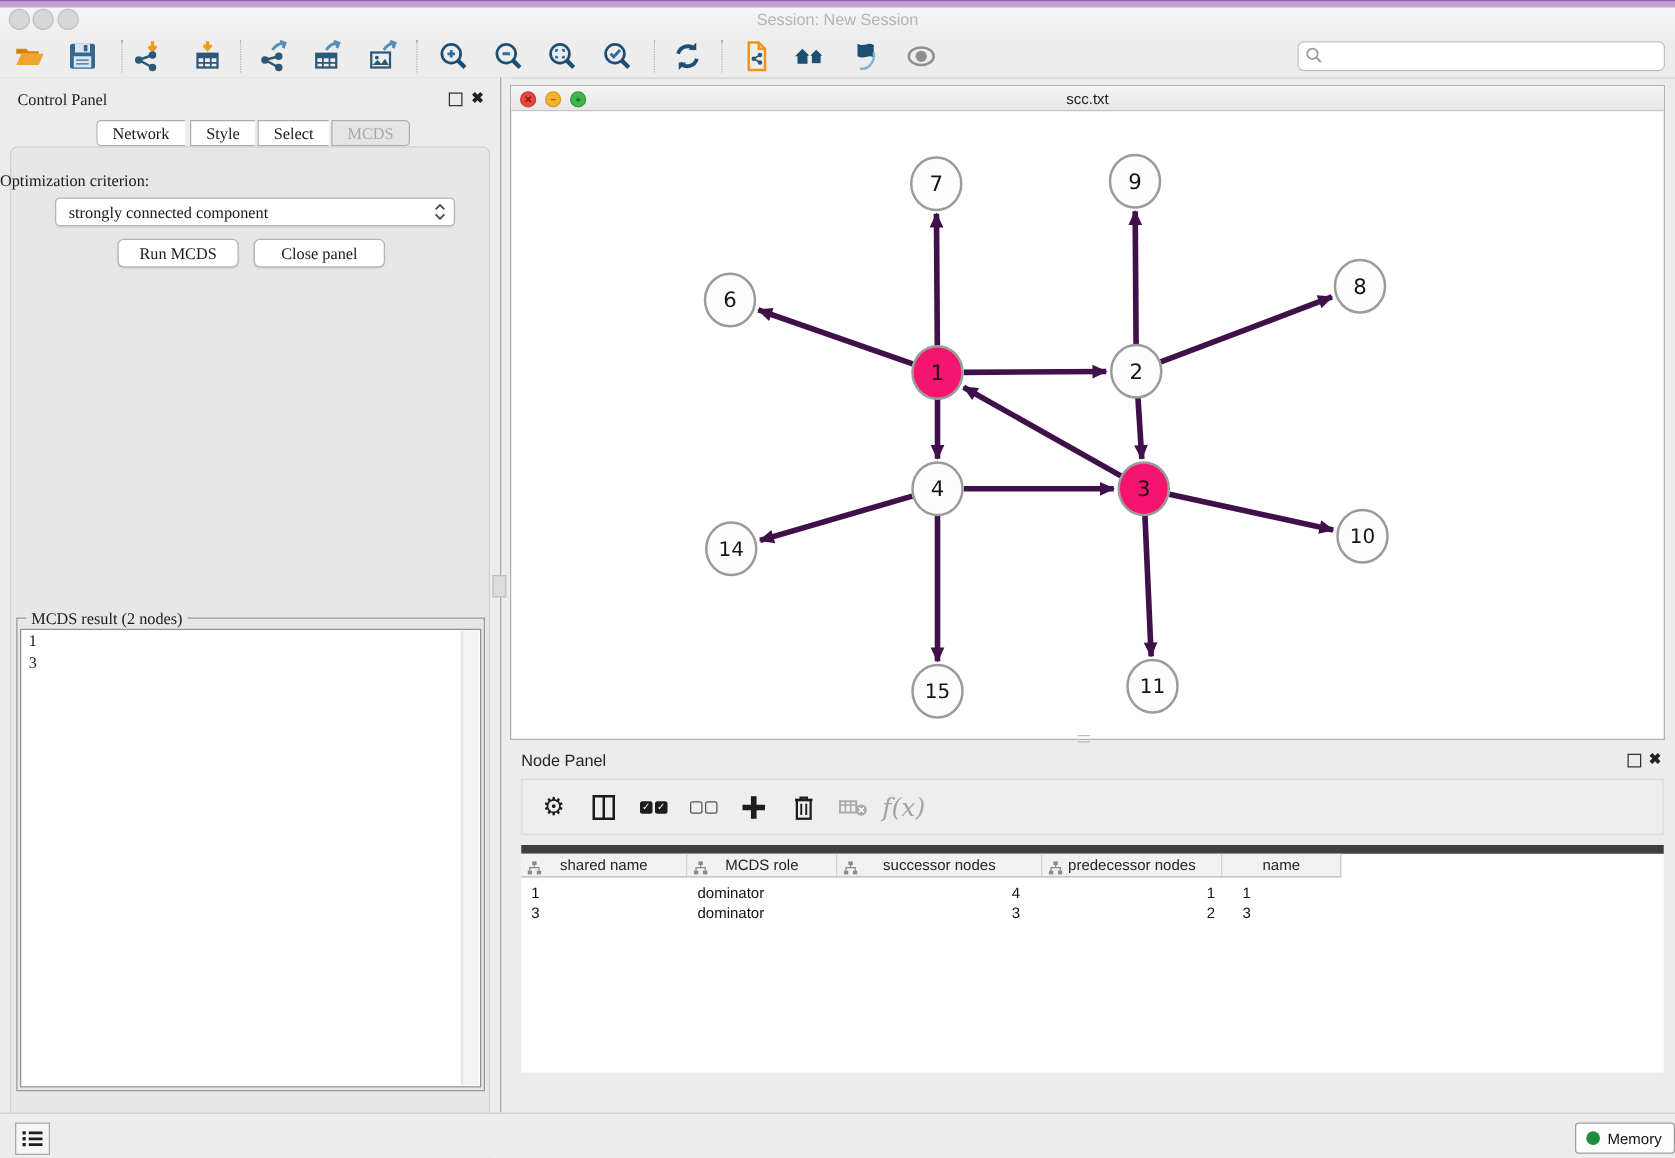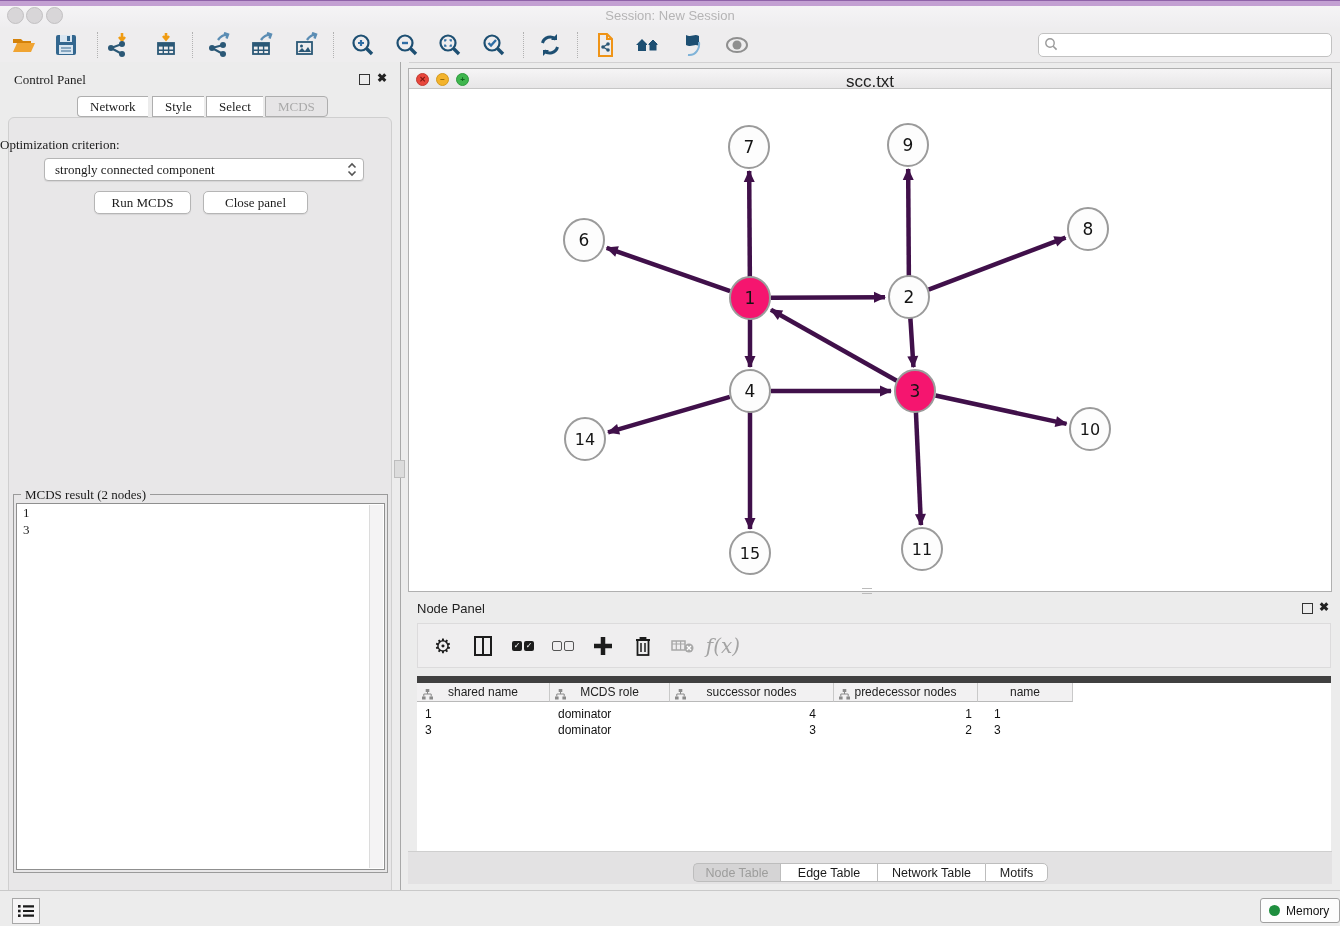--- a/index.html
+++ b/index.html
@@ -54,21 +54,21 @@
 
   
   #net-win{left:408px;top:68px;width:924px;height:524px;background:#fff;border:1px solid #b0b0b0;box-sizing:border-box;}
   #net-titlebar{position:absolute;left:0;top:0;width:922px;height:19px;
       background:linear-gradient(#f6f5f6,#e7e6e7);border-bottom:1px solid #c6c6c6;}
   .nt-light{position:absolute;top:4px;width:11px;height:11px;border-radius:50%;font-size:8px;font-weight:bold;
       text-align:center;line-height:11px;}
   #nt-close{left:7px;background:#e8463c;border:1px solid #c23b33;color:#7c1511;}
   #nt-min{left:27px;background:#f3b32c;border:1px solid #d49a1e;color:#8a6105;}
   #nt-max{left:47px;background:#3fb64e;border:1px solid #2f9a3e;color:#10631c;}
-  #net-title{position:absolute;left:0;top:3px;width:922px;text-align:center;font-size:17px;color:#222;}
+  #net-title{position:absolute;left:0;top:3px;width:922px;text-align:center;font-size:12px;color:#222;}
   #graph-svg{position:absolute;left:0;top:19px;}
   #net-resize-dash{left:862px;top:588px;width:10px;height:4px;border-top:1px solid #bbb;border-bottom:1px solid #bbb;}
 
   
   #table-panel{left:408px;top:597px;width:924px;height:289px;background:#ececec;}
   #tp-title{left:9px;top:4px;font-size:13px;color:#222;}
   #tp-float{left:894px;top:6px;width:9px;height:9px;border:1.6px solid #333;}
   #tp-close{left:911px;top:3px;font-size:12px;font-weight:bold;color:#222;}
   #tp-toolbar{left:9px;top:26px;width:914px;height:45px;background:#efeeef;border:1px solid #dcdbdc;
       display:flex;align-items:center;gap:14px;padding-left:12px;box-sizing:border-box;}
@@ -438,26 +438,20 @@
     </div>
     <div class="td-row" style="top:39px">
       <div class="td l" style="width:133px">3</div>
       <div class="td l" style="width:120px">dominator</div>
       <div class="td r" style="width:164px;padding-right:18px">3</div>
       <div class="td r" style="width:144px;padding-right:6px">2</div>
       <div class="td l" style="width:95px;padding-left:16px">3</div>
     </div>
   </div>
 
-  <div class="abs" id="tp-tabstrip">
-    <span class="bt-tab first sel" style="left:285px;width:87px">Node Table</span>
-    <span class="bt-tab" style="left:372px;width:97px">Edge Table</span>
-    <span class="bt-tab" style="left:469px;width:108px">Network Table</span>
-    <span class="bt-tab last" style="left:577px;width:63px">Motifs</span>
-  </div>
 </div>
 
 <div class="abs" id="statusbar">
   <div class="abs" id="list-btn">
     <svg width="18" height="16" viewBox="0 0 18 16">
         <rect x="1" y="2" width="2.6" height="2.6" fill="#1c1c1c"></rect>
         <rect x="1" y="6.7" width="2.6" height="2.6" fill="#1c1c1c"></rect>
         <rect x="1" y="11.4" width="2.6" height="2.6" fill="#1c1c1c"></rect>
         <path d="M6 3.3h11M6 8h11M6 12.7h11" stroke="#1c1c1c" stroke-width="2.2"></path>
       </svg>

